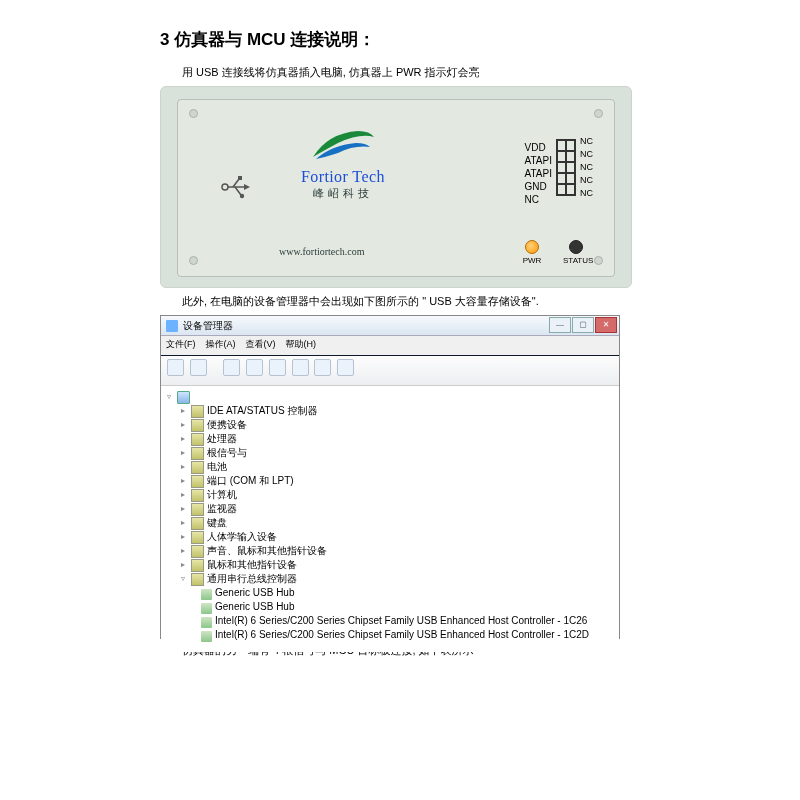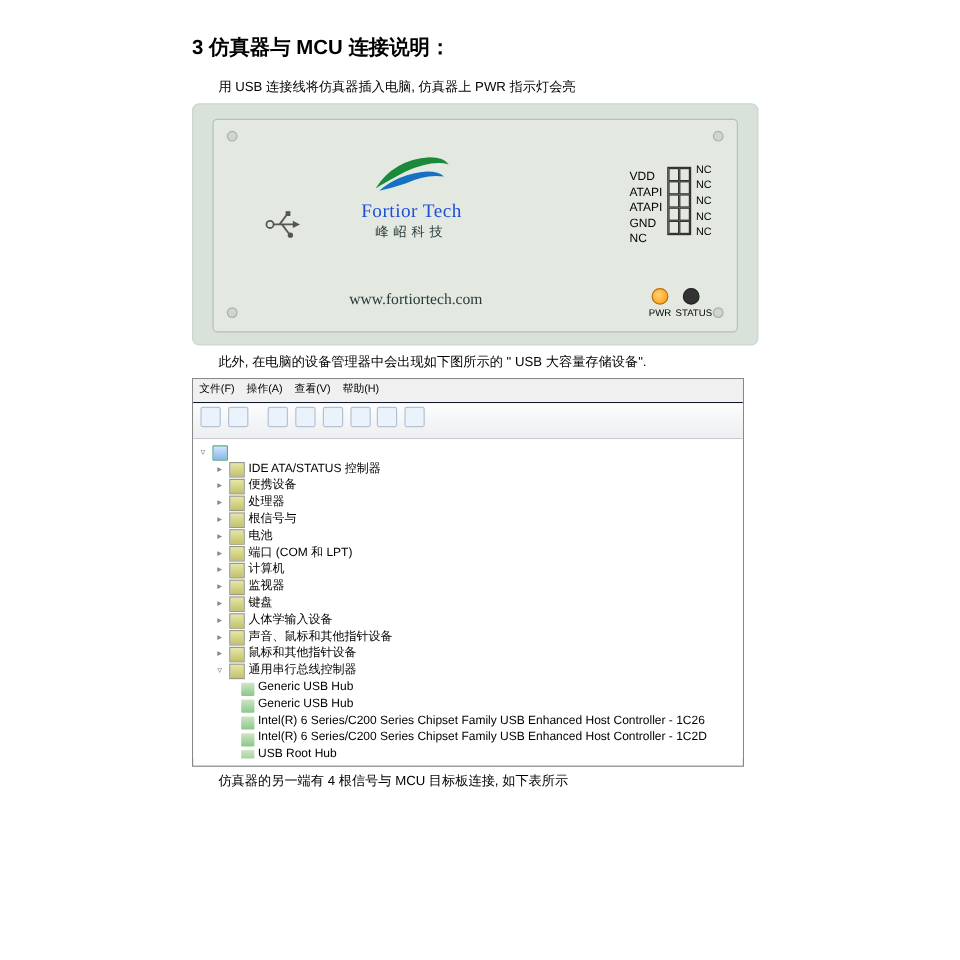--- a/index.html
+++ b/index.html
@@ -69,23 +69,23 @@
   color: #1d4ed8;
   margin-top: 2px;
 }
 .logo-text-cn {
   font-size: 11px;
   letter-spacing: 4px;
   color: #2a3a3a;
 }
 .logo-url {
   position: absolute;
-  left: 130px; bottom: 30px;
+  left: 118px; bottom: 30px;
   font-family: "Times New Roman", serif;
-  font-size: 13px;
+  font-size: 10px;
   color: #2a3a3a;
 }
 .pin-area {
   position: absolute;
   right: 38px; top: 42px;
   display: flex;
   align-items: center;
   gap: 4px;
 }
 .pin-left {
@@ -105,21 +105,21 @@
   border: 1.6px solid #333;
 }
 .pin-row { display: flex; }
 .pin-cell {
   width: 9px; height: 11px; border: 0.8px solid #333;
   box-sizing: border-box;
 }
 .led-area {
   position: absolute;
   right: 42px; bottom: 22px;
-  display: flex; 
+  display: flex; gap: 18px;
   font-size: 8px;
   text-align: center;
 }
 .led { width: 26px; }
 .led-dot {
   width: 12px; height: 12px; border-radius: 50%;
   margin: 0 auto 2px auto;
 }
 .led-pwr { background: radial-gradient(circle at 40% 40%, #ffd07a, #ff9a00); border:1px solid #b86b00;}
 .led-status { background: #333; border:1px solid #222;}
@@ -267,20 +267,29 @@
       <div class="led">
         <div class="led-dot led-status"></div>
         <div>STATUS</div>
       </div>
     </div>
   </div>
 
   <div class="para">此外, 在电脑的设备管理器中会出现如下图所示的 " USB 大容量存储设备".</div>
 
   <div class="devmgr">
+    <div class="title-bar">
+      <div class="ti"></div>
+      <span>设备管理器</span>
+      <div class="win-btns">
+        <div class="wbtn">—</div>
+        <div class="wbtn">▢</div>
+        <div class="wbtn close">✕</div>
+      </div>
+    </div>
     <div class="menu-bar" id="menubar"><span>文件(F)</span><span>操作(A)</span><span>查看(V)</span><span>帮助(H)</span></div>
     <div class="tool-bar">
       <span class="tbtn"></span>
       <span class="tbtn"></span>
       <span style="display:inline-block;width:8px"></span>
       <span class="tbtn"></span>
       <span class="tbtn"></span>
       <span class="tbtn"></span>
       <span class="tbtn"></span>
       <span class="tbtn"></span>
@@ -366,21 +375,17 @@
           <span>Generic USB Hub</span>
         </div>
         <div class="node lvl2">
           <span class="ico usb"></span>
           <span>Intel(R) 6 Series/C200 Series Chipset Family USB Enhanced Host Controller - 1C26</span>
         </div>
         <div class="node lvl2">
           <span class="ico usb"></span>
           <span>Intel(R) 6 Series/C200 Series Chipset Family USB Enhanced Host Controller - 1C2D</span>
         </div>
-        <div class="node lvl2">
-          <span class="ico usb"></span>
-          <span>USB Root Hub</span>
-        </div>
       </div>
   </div>
 
   <div class="para">仿真器的另一端有 4 根信号与 MCU 目标板连接, 如下表所示</div>
 </div>
 
 </body></html>

